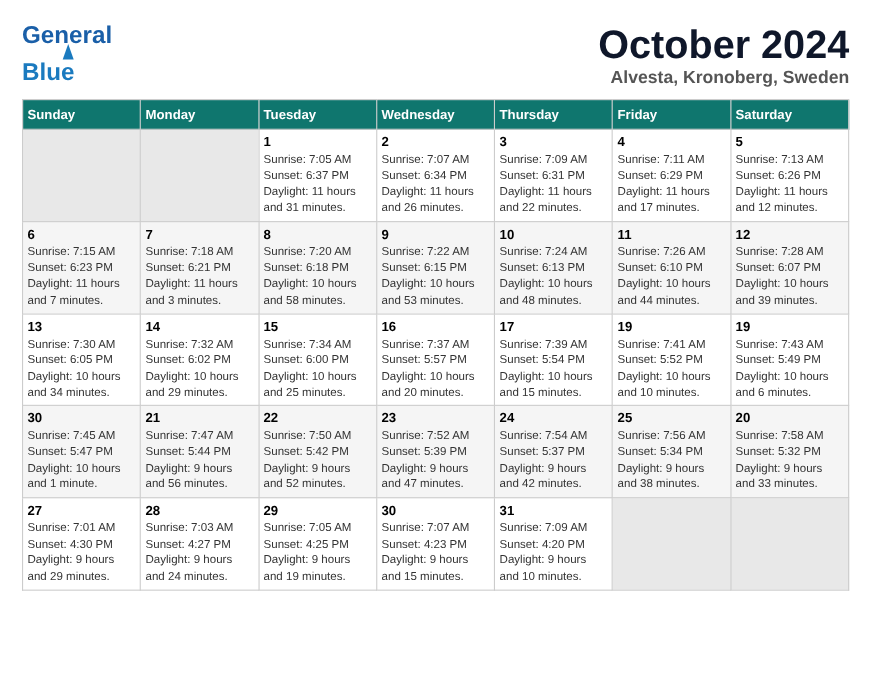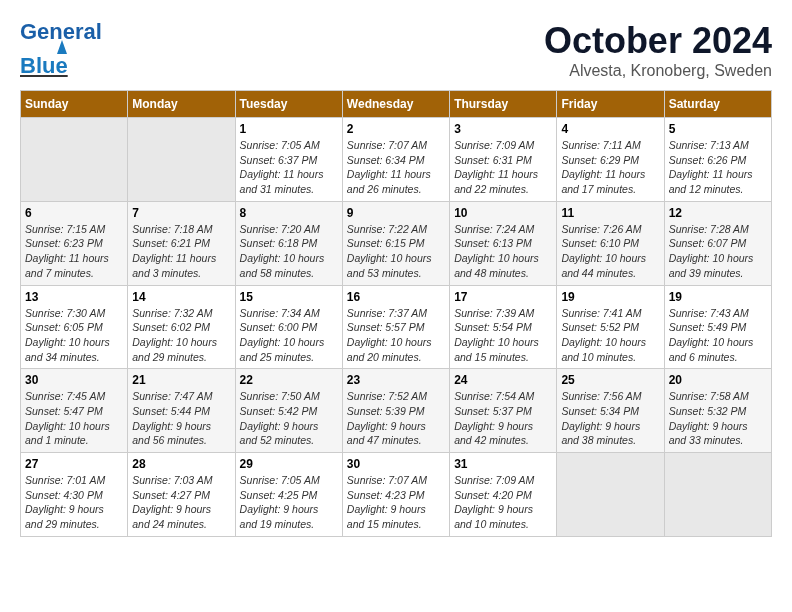--- a/index.html
+++ b/index.html
@@ -37,28 +37,29 @@
       text-align: right;
     }
     .month-title {
       font-size: 36px;
       font-weight: bold;
       color: #0f172a;
     }
     .location {
       font-size: 16px;
       color: #555;
+      font-weight: bold;
     }
     table {
       width: 100%;
       border-collapse: collapse;
       font-size: 11px;
     }
     thead tr th {
-      background-color: #a16207;
+      background-color: #0f766e;
       color: #fff;
       padding: 6px 4px;
       text-align: left;
       font-size: 12px;
       font-weight: bold;
       border: 1px solid #ccc;
     }
     tbody tr td {
       border: 1px solid #ccc;
       vertical-align: top;
@@ -73,21 +74,20 @@
     .day-number {
       font-weight: bold;
       font-size: 12px;
       display: block;
       margin-bottom: 2px;
     }
     .day-info {
       color: #333;
       font-size: 10.5px;
       line-height: 1.4;
-      font-style: italic;
     }
     .empty-cell {
       background: #e8e8e8 !important;
     }
     tbody tr:nth-child(even) .empty-cell {
       background: #ddd !important;
     }
   </style>
 </head>
 <body>
@@ -96,21 +96,21 @@
   <div class="logo">
     <div class="logo-wrapper">
       <div style="display:flex; align-items:center;flex-direction:column;">
         <span class="logo-text">
           <span>General</span>
         </span>
         <svg width="22" height="22" viewBox="0 0 22 22" style="margin-left:2px; margin-top:-8px;">
           <polygon points="6,18 16,18 11,4" fill="#1a7abf"></polygon>
         </svg>
       </div>
-      <span class="logo-text" style="margin-top:-4px;text-decoration:underline;"><span style="color:#1a7abf;">Blue</span></span>
+      <span class="logo-text" style="margin-top:-4px;"><span style="color:#1a7abf;">Blue</span></span>
     </div>
   </div>
   <div class="title-section">
     <div class="month-title">October 2024</div>
     <div class="location">Alvesta, Kronoberg, Sweden</div>
   </div>
 </div>
 
 <table>
   <thead>

